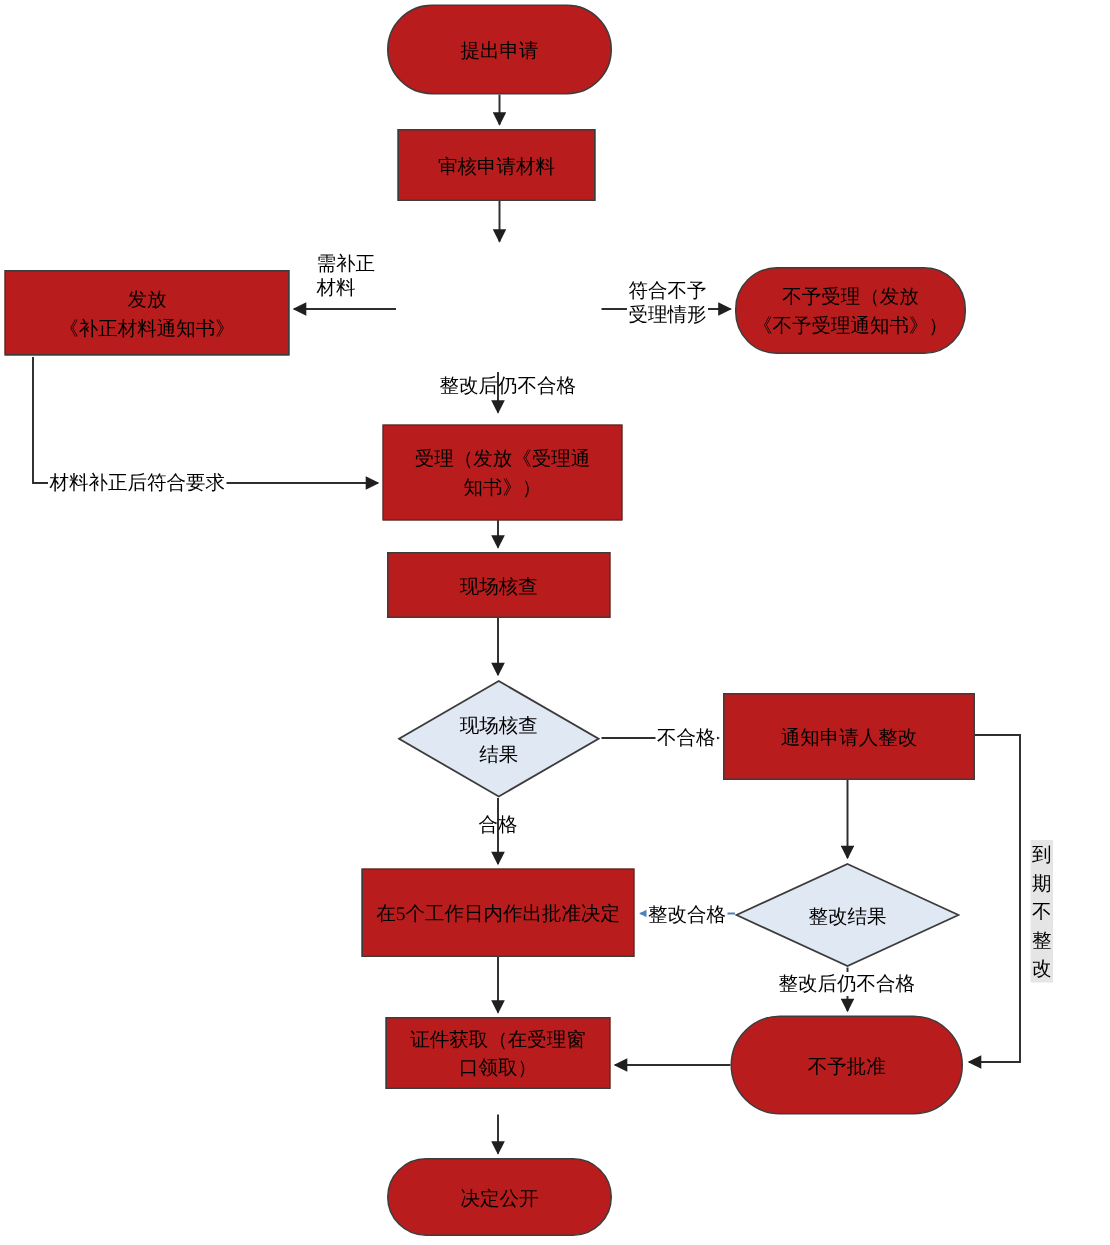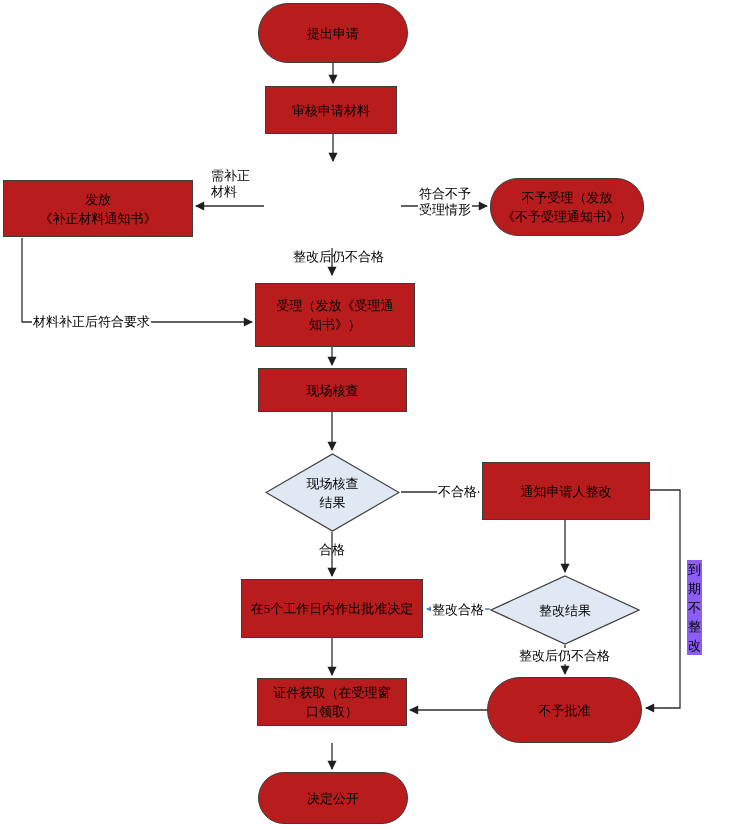--- a/index.html
+++ b/index.html
@@ -18,21 +18,21 @@
     display:flex;align-items:center;justify-content:center;text-align:center;
     font-size:13px;line-height:19px;white-space:pre-line;
   }
   .elabel{
     position:absolute;background:#ffffff;font-size:13px;line-height:16px;
     white-space:pre-line;text-align:center;padding:0 1px;
   }
   .elabel.nobg{background:transparent;}
   .vlabel{
     position:absolute;width:15px;font-size:13px;line-height:19px;
-    word-break:break-all;text-align:center;background:#8b5cf6;
+    word-break:break-all;text-align:center;background:#e5e5e5;
   }
 </style>
 </head>
 <body>
 
 <div id="stage">
 
   <svg class="wires" width="740" height="830" viewBox="0 0 740 830">
     <defs>
       <marker id="ah" viewBox="0 0 10 10" refX="9" refY="5" markerWidth="8.5" markerHeight="7" orient="auto-start-reverse">

